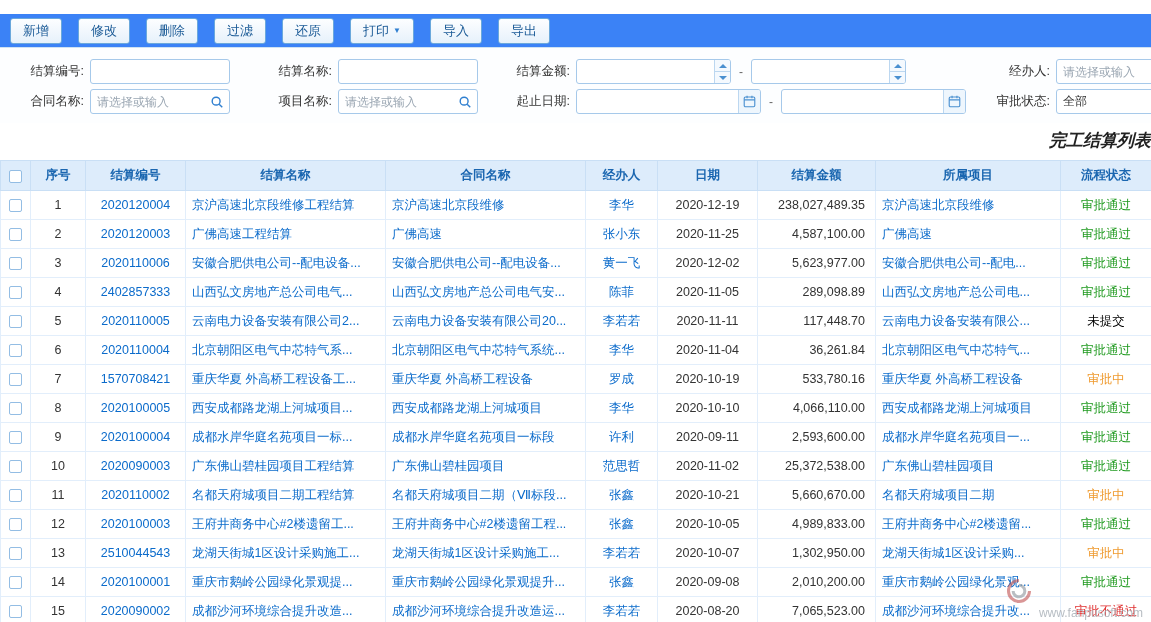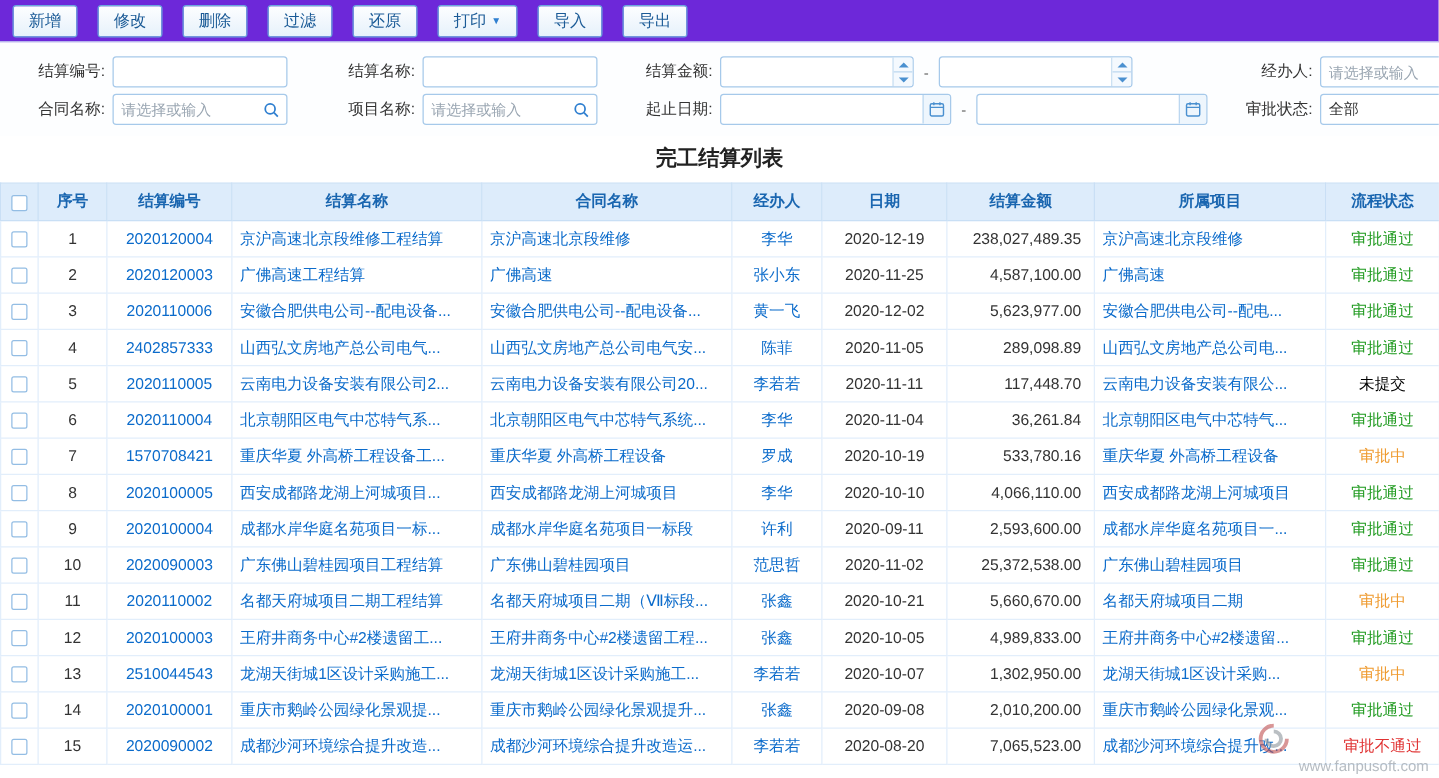--- a/index.html
+++ b/index.html
@@ -4,22 +4,23 @@
 <style>
   * { box-sizing: border-box; margin: 0; padding: 0; }
   html,body { width:1151px; height:622px; overflow:hidden; }
   body {
     font-family: "Liberation Sans", "DejaVu Sans", sans-serif;
     font-size: 12px; color:#333; background:#fff; position:relative;
   }
   
   .toolbar {
     display:flex; align-items:center; gap:16px;
-    padding:5px 10px; background:#6d28d9; border-bottom:1px solid #cfe2f3;
+    padding:5px 10px; background:#3b82f6; border-bottom:1px solid #cfe2f3;
     height:34px;
+    margin-top:14px;
   }
   .tbtn {
     display:inline-flex; align-items:center; gap:4px;
     padding:3px 12px; font-size:13px; color:#1a5a96;
     background:linear-gradient(#fdfeff,#e6f1fb);
     border:1px solid #6aa8dc; border-radius:3px; cursor:pointer;
     font-family:inherit;
   }
   .tbtn .caret { font-size:8px; color:#2f7fd0; }
   
@@ -49,21 +50,21 @@
   .plain-icon { width:24px; display:flex; align-items:center; justify-content:center; cursor:pointer; }
   .spin-col { width:16px; display:flex; flex-direction:column; border-left:1px solid #bcd7f0; }
   .spin-btn { flex:1; display:flex; align-items:center; justify-content:center; cursor:pointer; background:#f4f9fe; }
   .spin-btn + .spin-btn { border-top:1px solid #bcd7f0; }
   .tri-up { width:0;height:0;border-left:4px solid transparent;border-right:4px solid transparent;border-bottom:4px solid #4a90d0; }
   .tri-dn { width:0;height:0;border-left:4px solid transparent;border-right:4px solid transparent;border-top:4px solid #4a90d0; }
   .dash { margin:0 8px; color:#666; }
   .sel { width:150px; cursor:pointer; background:#fff; }
   .sel .sel-text { flex:1; display:flex; align-items:center; padding:0 6px; color:#333; } .w155 { width:155px; } .w185 { width:185px; } .w140 { width:140px; }
   
-  .page-title { text-align:center; font-size:17px; font-weight:bold; color:#222; padding:6px 0 8px 0; }
+  .page-title { text-align:right; font-size:17px; font-weight:bold; color:#222; padding:6px 0 8px 0;font-style:italic; }
   
   table { width:1151px; border-collapse:collapse; table-layout:fixed; }
   thead th {
     background:#ddecfb; color:#1a66b0; font-weight:bold; font-size:12.5px;
     height:30px; border:1px solid #c9dff5; text-align:center; white-space:nowrap;
   }
   tbody td {
     height:29px; border:1px solid #e2eefb; border-top:none;
     white-space:nowrap; overflow:hidden; text-overflow:ellipsis;
     padding:0 6px; font-size:12.5px; background:#fff;

